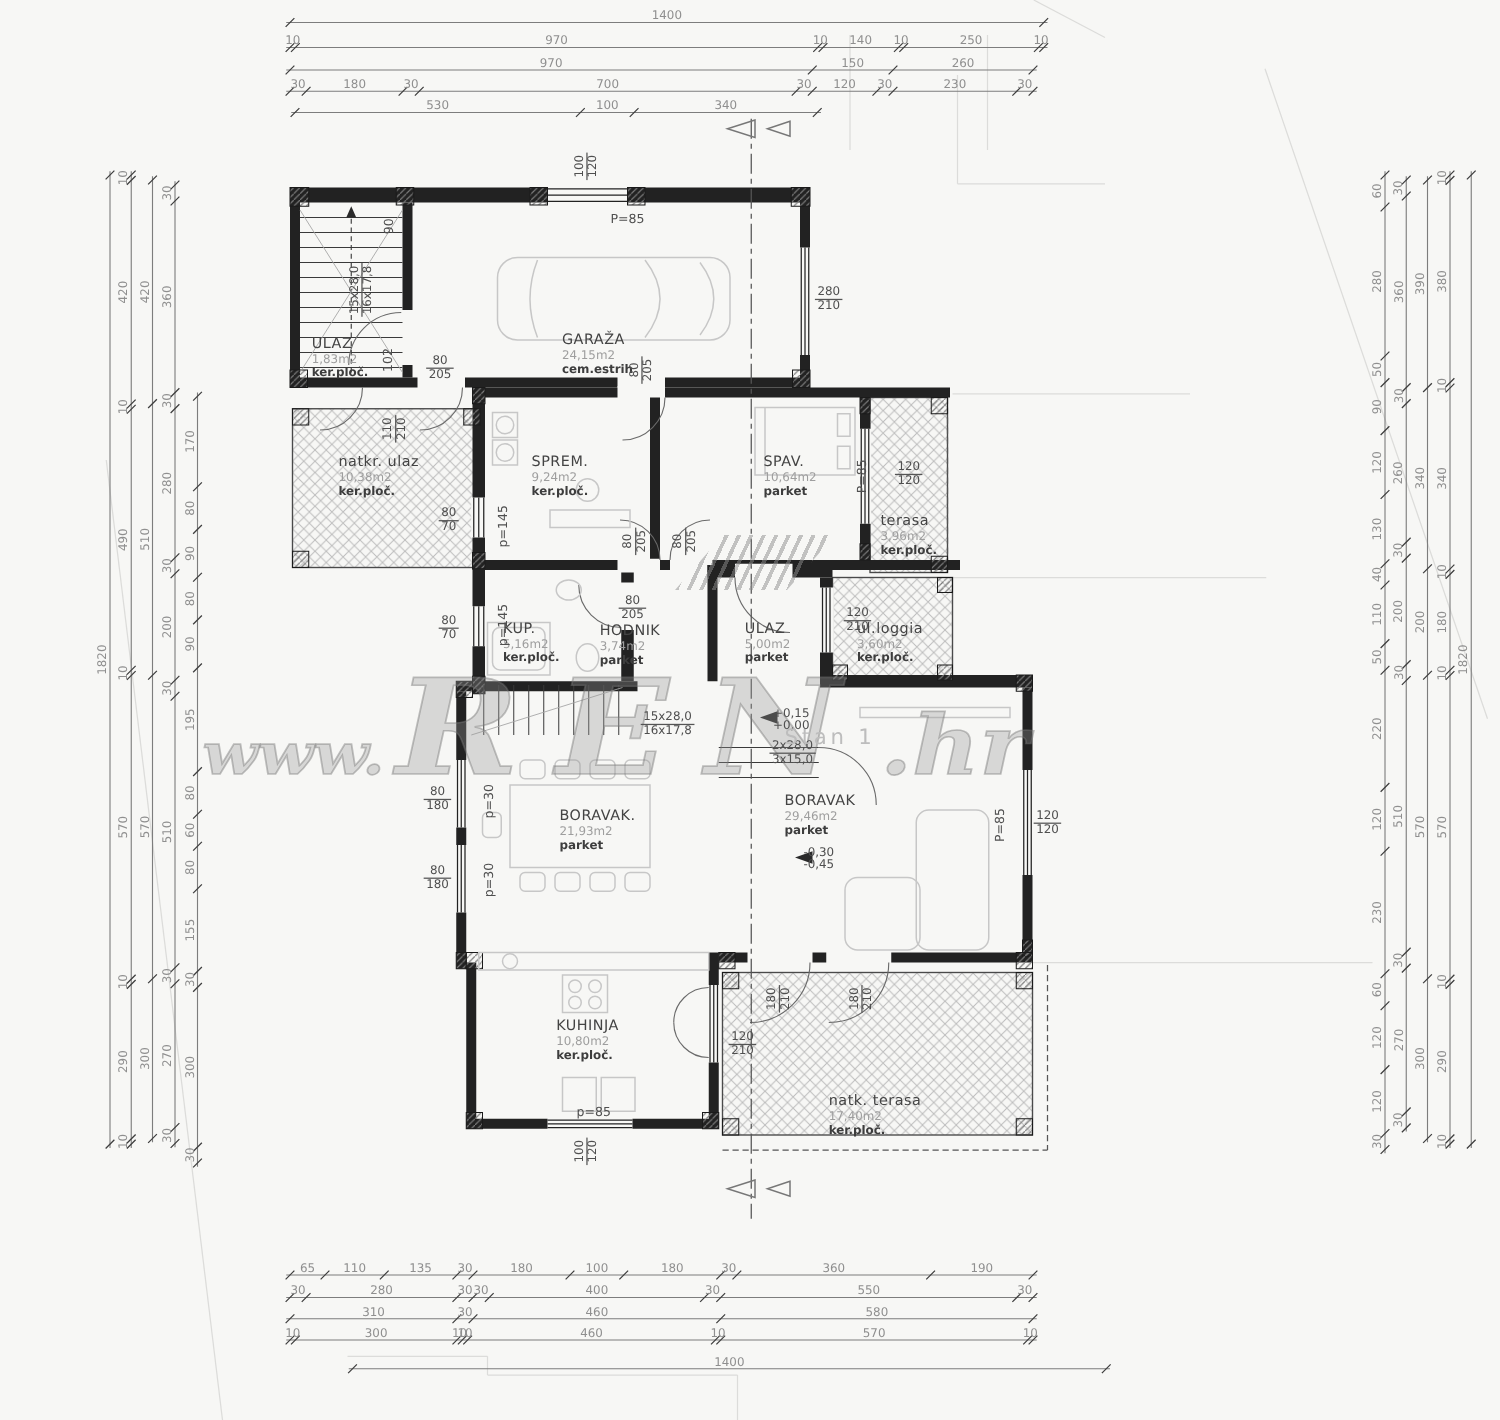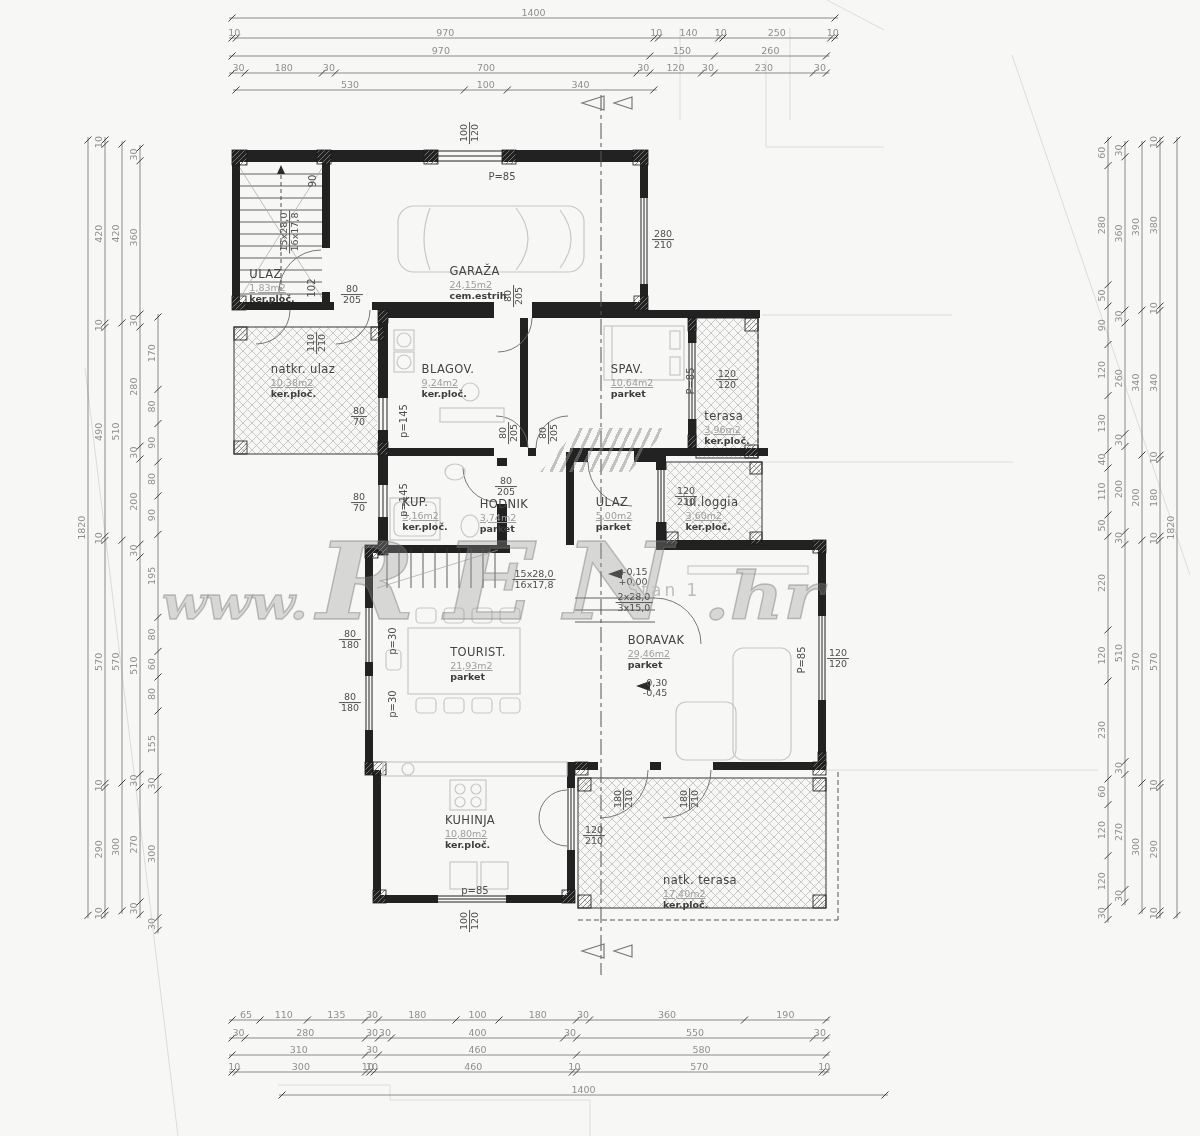--- a/index.html
+++ b/index.html
@@ -24,21 +24,21 @@
   .sec{stroke:#777;stroke-width:1.2;fill:none;}
   .flag{fill:#2a2a2a;}
   .dimline{stroke:#7d7d7d;stroke-width:.9;}
   .dimtick{stroke:#3f3f3f;stroke-width:1;fill:none;}
   .dimtext{font-size:9.5px;fill:#8f8f8f;font-family:"DejaVu Sans",sans-serif;}
   #labels{position:absolute;left:0;top:0;width:100%;height:100%;z-index:6;pointer-events:none;}
   #labels>div{position:absolute;transform:translate(-50%,-50%);}
   #labels>div.rot{transform:translate(-50%,-50%) rotate(-90deg);}
   .room{text-align:left;line-height:1.18;white-space:nowrap;}
   .rn{font-size:11.5px;color:#444;letter-spacing:.4px;}
-  .ra{font-size:9.5px;color:#9e9e9e;text-decoration:underline;}
+  .ra{font-size:9.5px;color:#9e9e9e;}
   .rf{font-size:9.5px;font-weight:bold;color:#3d3d3d;}
   .frac{font-size:9.5px;color:#4f4f4f;text-align:center;line-height:1.1;white-space:nowrap;}
   .ft{display:block;padding:0 2px;}
   .fb{display:block;border-top:1px solid #555;padding:0 2px;}
   .fb.noline{border-top:none;}
   .t{font-size:10px;color:#4f4f4f;white-space:nowrap;}
   .t.stan{font-size:17px;color:#bdbdbd;letter-spacing:3px;}
   .wm{position:absolute;left:0;top:0;width:100%;height:100%;z-index:5;pointer-events:none;}
   .wm-logo{position:absolute;left:540px;top:428px;width:128px;height:44px;
      background:repeating-linear-gradient(115deg,rgba(140,140,140,.5) 0 3px,transparent 3px 9px);
@@ -530,21 +530,21 @@
         <div class="rn">GARAŽA</div>
         <div class="ra">24,15m2</div>
         <div class="rf">cem.estrih</div>
       </div>
       <div class="room" style="left: 303px; top: 381px;">
         <div class="rn">natkr. ulaz</div>
         <div class="ra">10,38m2</div>
         <div class="rf">ker.ploč.</div>
       </div>
       <div class="room" style="left: 448px; top: 381px;">
-        <div class="rn">BLAGOV.</div>
+        <div class="rn">SPREM.</div>
         <div class="ra">9,24m2</div>
         <div class="rf">ker.ploč.</div>
       </div>
       <div class="room" style="left: 632px; top: 381px;">
         <div class="rn">SPAV.</div>
         <div class="ra">10,64m2</div>
         <div class="rf">parket</div>
       </div>
       <div class="room" style="left: 727px; top: 428px;">
         <div class="rn">terasa</div>
@@ -565,21 +565,21 @@
         <div class="rn">ULAZ</div>
         <div class="ra">5,00m2</div>
         <div class="rf">parket</div>
       </div>
       <div class="room" style="left: 712px; top: 514px;">
         <div class="rn">ul.loggia</div>
         <div class="ra">3,60m2</div>
         <div class="rf">ker.ploč.</div>
       </div>
       <div class="room" style="left: 478px; top: 664px;">
-        <div class="rn">TOURIST.</div>
+        <div class="rn">BORAVAK.</div>
         <div class="ra">21,93m2</div>
         <div class="rf">parket</div>
       </div>
       <div class="room" style="left: 656px; top: 652px;">
         <div class="rn">BORAVAK</div>
         <div class="ra">29,46m2</div>
         <div class="rf">parket</div>
       </div>
       <div class="room" style="left: 470px; top: 832px;">
         <div class="rn">KUHINJA</div>

